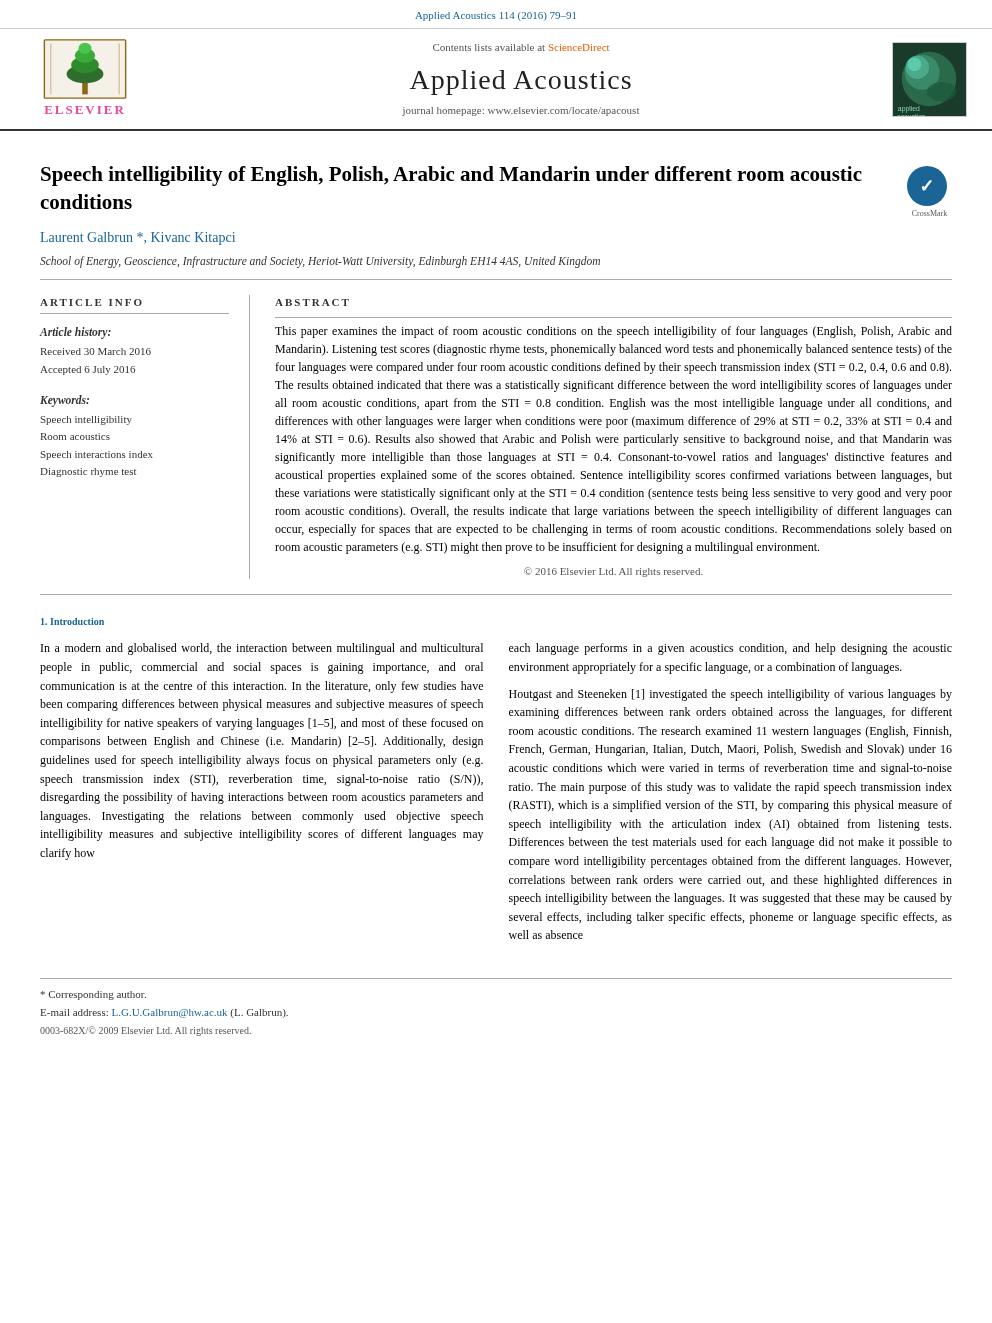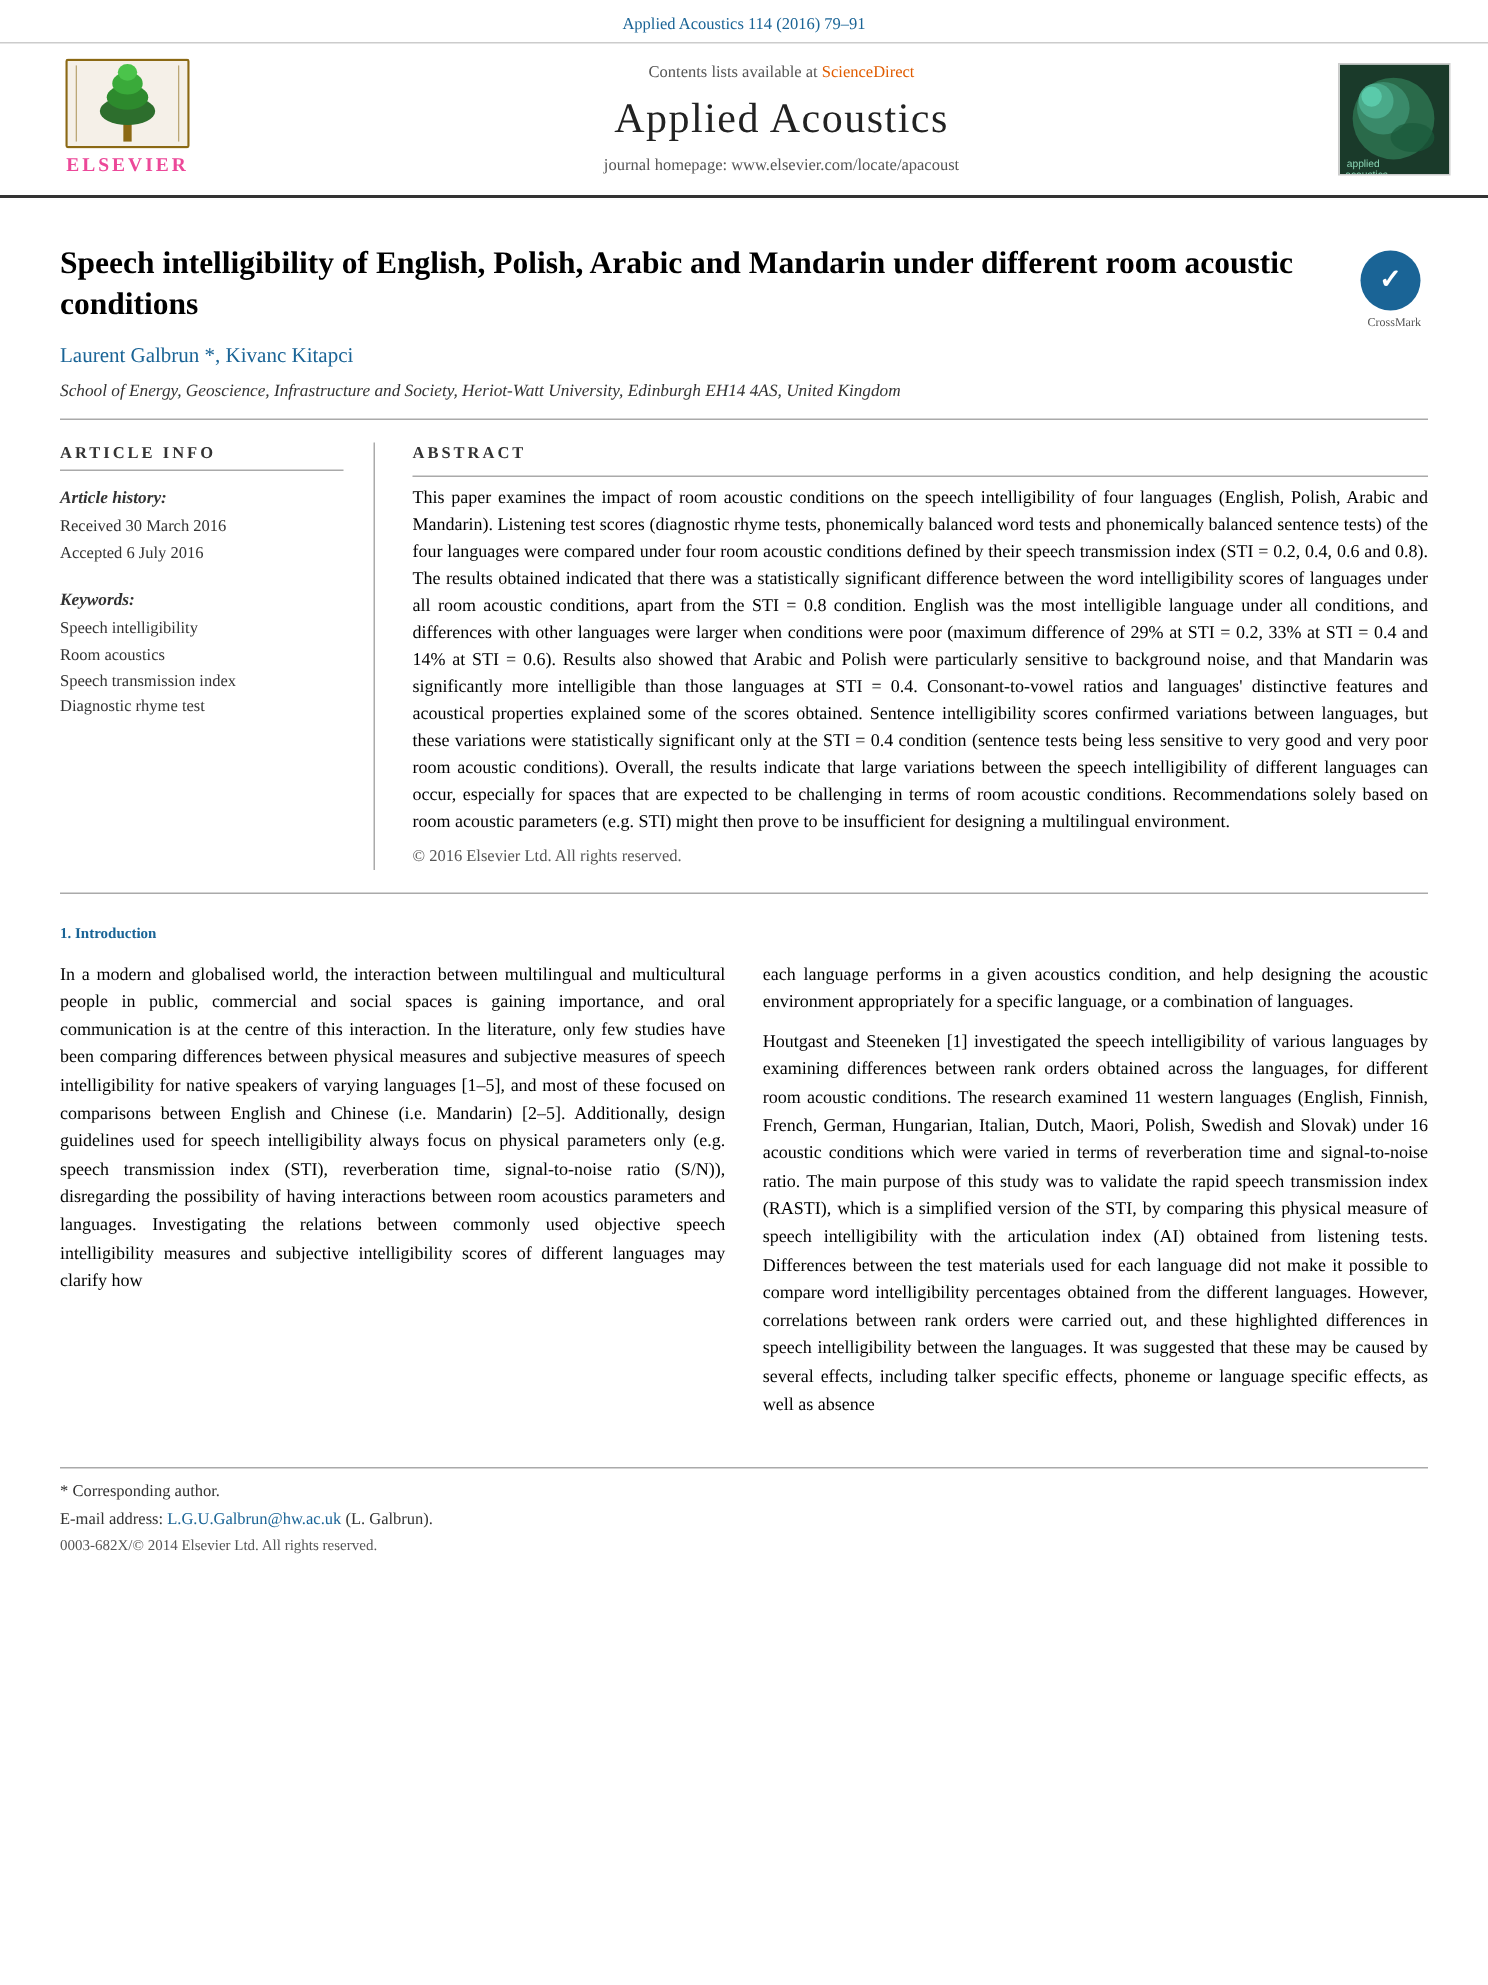--- a/index.html
+++ b/index.html
@@ -223,21 +223,21 @@
     }
     .abstract-text {
       font-size: 12px;
       line-height: 1.5;
       color: #000;
       text-align: justify;
     }
     .copyright-line {
       font-size: 11px;
       color: #555;
-      text-align: left;
+      text-align: center;
       margin-top: 8px;
     }
 
     
     .introduction-section {
       padding-top: 20px;
     }
     .section-title {
       font-size: 10px;
       font-weight: bold;
@@ -365,21 +365,21 @@
 
     <div class="left-col">
       <div class="article-info-header">ARTICLE INFO</div>
       <div class="article-history-label">Article history:</div>
       <div class="article-history-item">Received 30 March 2016</div>
       <div class="article-history-item">Accepted 6 July 2016</div>
       <div class="keywords-section">
         <div class="keywords-label">Keywords:</div>
         <div class="keyword-item">Speech intelligibility</div>
         <div class="keyword-item">Room acoustics</div>
-        <div class="keyword-item">Speech transmission index</div>
+        <div class="keyword-item">Speech interactions index</div>
         <div class="keyword-item">Diagnostic rhyme test</div>
       </div>
     </div>
 
     <div class="right-col">
       <div class="abstract-header">ABSTRACT</div>
       <div class="abstract-text">This paper examines the impact of room acoustic conditions on the speech intelligibility of four languages (English, Polish, Arabic and Mandarin). Listening test scores (diagnostic rhyme tests, phonemically balanced word tests and phonemically balanced sentence tests) of the four languages were compared under four room acoustic conditions defined by their speech transmission index (STI = 0.2, 0.4, 0.6 and 0.8). The results obtained indicated that there was a statistically significant difference between the word intelligibility scores of languages under all room acoustic conditions, apart from the STI = 0.8 condition. English was the most intelligible language under all conditions, and differences with other languages were larger when conditions were poor (maximum difference of 29% at STI = 0.2, 33% at STI = 0.4 and 14% at STI = 0.6). Results also showed that Arabic and Polish were particularly sensitive to background noise, and that Mandarin was significantly more intelligible than those languages at STI = 0.4. Consonant-to-vowel ratios and languages' distinctive features and acoustical properties explained some of the scores obtained. Sentence intelligibility scores confirmed variations between languages, but these variations were statistically significant only at the STI = 0.4 condition (sentence tests being less sensitive to very good and very poor room acoustic conditions). Overall, the results indicate that large variations between the speech intelligibility of different languages can occur, especially for spaces that are expected to be challenging in terms of room acoustic conditions. Recommendations solely based on room acoustic parameters (e.g. STI) might then prove to be insufficient for designing a multilingual environment.</div>
       <div class="copyright-line">© 2016 Elsevier Ltd. All rights reserved.</div>
     </div>
 
@@ -400,16 +400,16 @@
 
   <div class="footer-section">
     <div class="footnote">
       <span>* Corresponding author.</span>
     </div>
     <div class="footnote">
       <span>E-mail address:</span>
       <a href="#">L.G.U.Galbrun@hw.ac.uk</a>
       <span>(L. Galbrun).</span>
     </div>
-    <div class="issn-line">0003-682X/© 2014 Elsevier Ltd. All rights reserved.</div>
+    <div class="issn-line">0003-682X/© 2009 Elsevier Ltd. All rights reserved.</div>
   </div>
 
 </div>
 
 </body></html>

